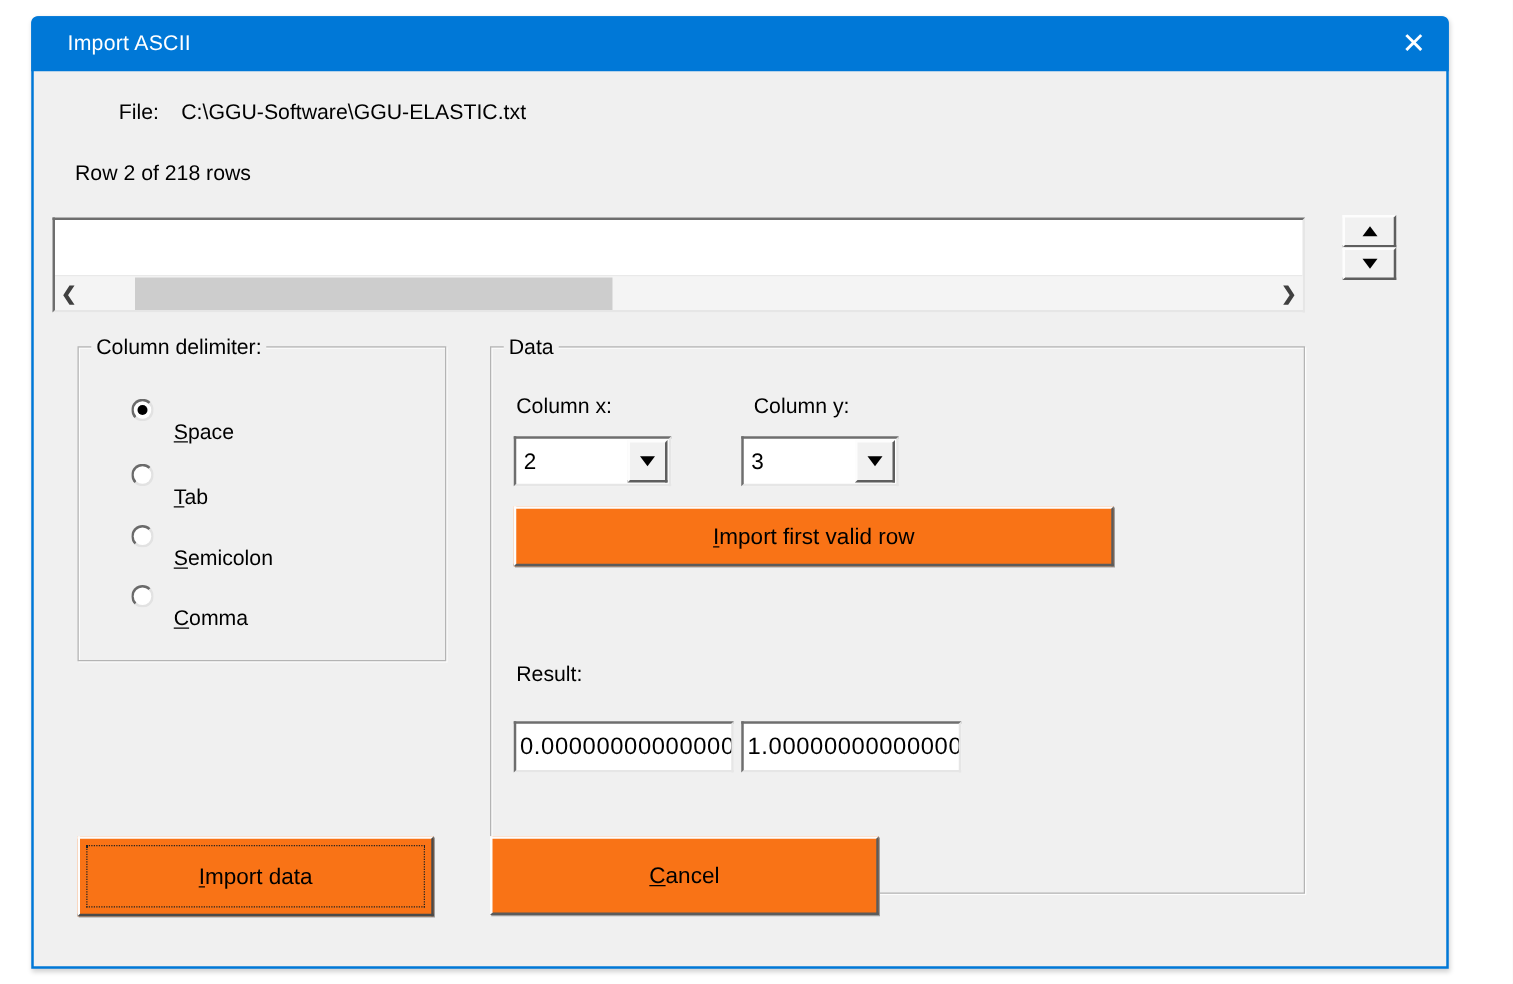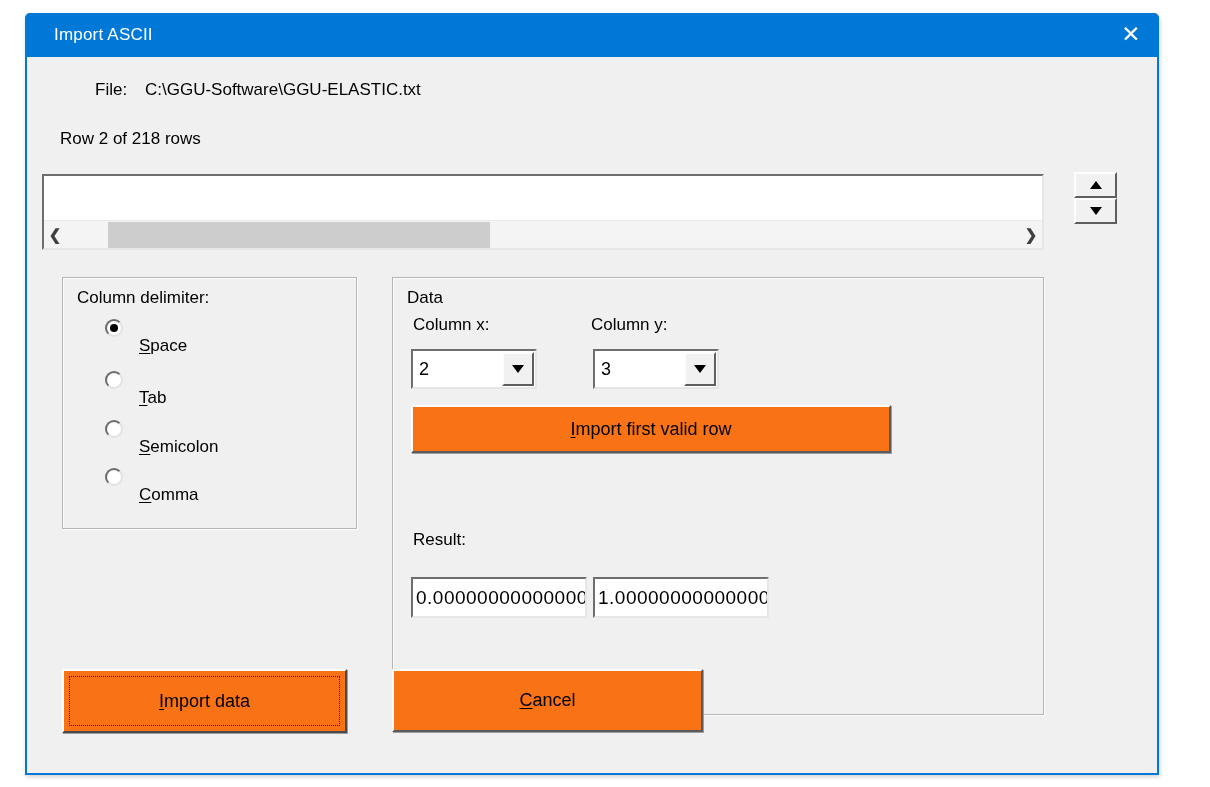--- a/index.html
+++ b/index.html
@@ -41,21 +41,21 @@
   .spinbtn.up{top:0;} .spinbtn.down{top:26px;}
   .tri-up{width:0;height:0;border-left:6px solid transparent;border-right:6px solid transparent;
     border-bottom:8px solid #000;}
   .tri-down{width:0;height:0;border-left:6px solid transparent;border-right:6px solid transparent;
     border-top:8px solid #000;}
 
   
   .group{position:absolute;border:1px solid #b4b4b4;
     box-shadow:1px 1px 0 #fdfdfd, inset 1px 1px 0 #fdfdfd;}
   .group .legend{position:absolute;top:-10px;left:10px;background:#f0f0f0;
-    padding:0 4px;font-size:17px;line-height:20px;white-space:nowrap;margin-top:20px;}
+    padding:0 4px;font-size:17px;line-height:20px;white-space:nowrap;}
 
   .grp-delim{left:35px;top:262px;width:295px;height:252px;}
   .grp-data{left:365px;top:262px;width:652px;height:438px;}
 
   
   .radiorow{position:absolute;left:42px;height:24px;display:flex;align-items:center;}
   .radio{width:18px;height:18px;border-radius:50%;background:#fff;border:2px solid;
     border-color:#6a6a6a #e2e2e2 #e2e2e2 #6a6a6a;position:relative;flex:0 0 auto;}
   .radio.checked::after{content:"";position:absolute;left:3px;top:3px;width:8px;height:8px;
     border-radius:50%;background:#000;}
@@ -141,21 +141,21 @@
     <div class="radiorow" style="top:187px;">
       <span class="radio"></span>
       <span class="rlabel"><span class="u">C</span><span>omma</span></span>
     </div>
   </div>
 
   <div class="group grp-data">
     <span class="legend">Data</span>
 
     <span class="lbl" style="left:20px;top:37px;">Column x:</span>
-    <span class="lbl" style="left:198px;top:37px;">Column y:</span>
+    <span class="lbl" style="left:210px;top:37px;">Column y:</span>
 
     <div class="combo" style="left:18px;top:71px;">
       <span class="val">2</span>
       <span class="drop">
         <span class="tri-down"></span>
       </span>
     </div>
     <div class="combo" style="left:200px;top:71px;">
       <span class="val">3</span>
       <span class="drop">

